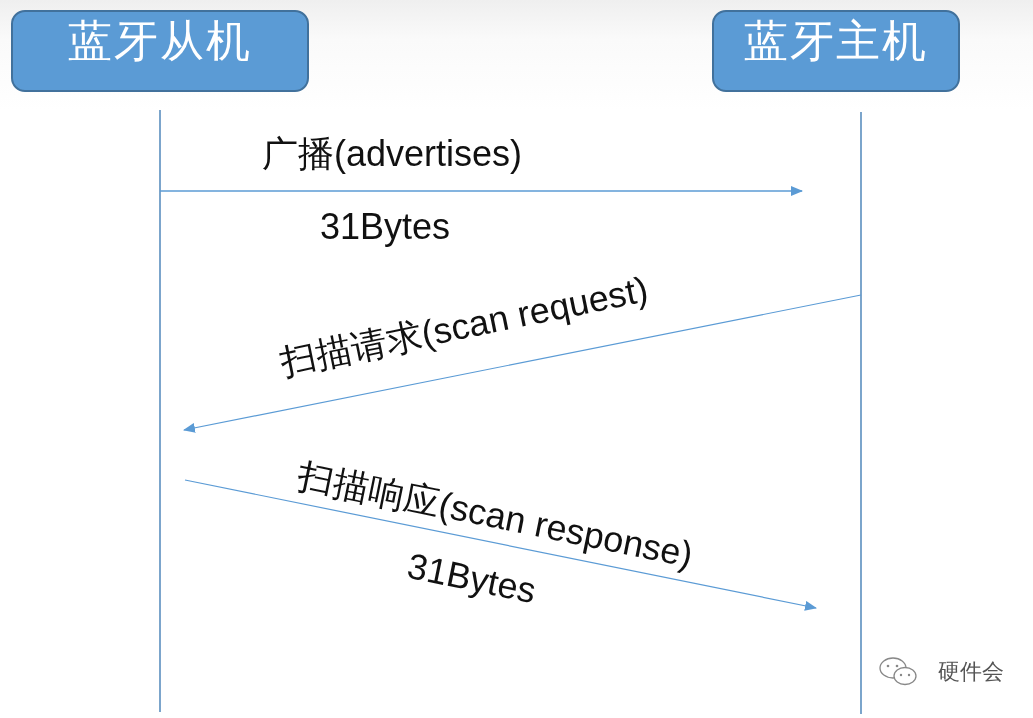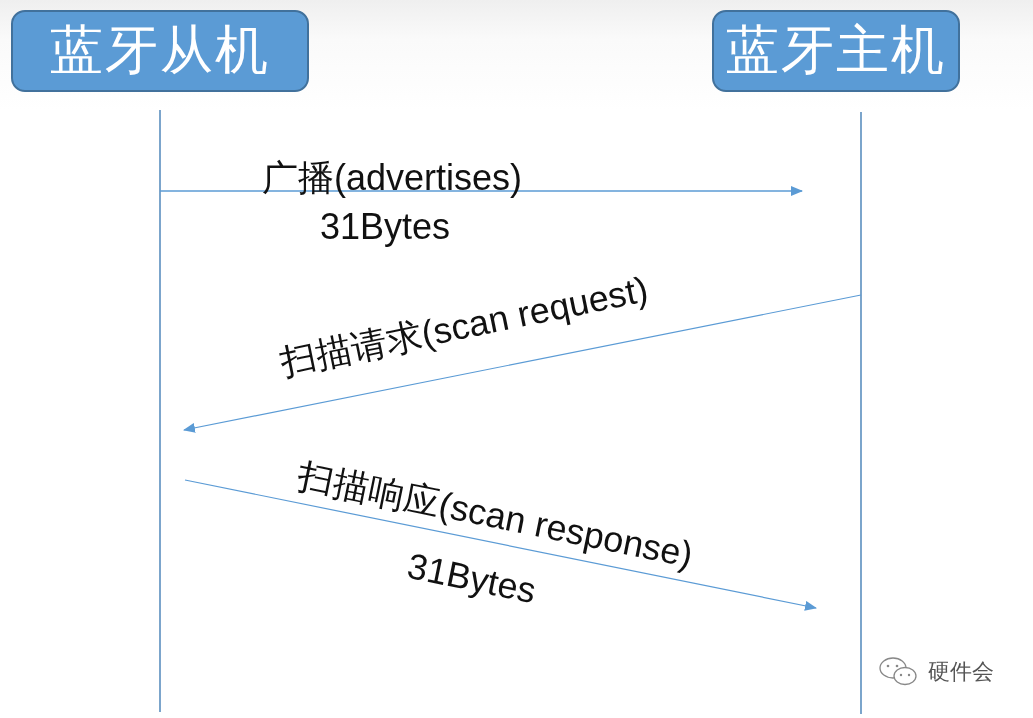--- a/index.html
+++ b/index.html
@@ -5,39 +5,39 @@
     html, body { margin: 0; padding: 0; }
     body {
       width: 1033px; height: 718px; overflow: hidden; position: relative;
       background: linear-gradient(to bottom, #efefef 0px, #fafafa 40px, #ffffff 110px, #ffffff 100%);
       font-family: "DejaVu Sans", sans-serif;
     }
     .box {
       position: absolute; height: 82px; border-radius: 14px;
       background: #5b9bd5; border: 2px solid #41719c;
       box-sizing: border-box; color: #fff;
-      display: flex; align-items: center; justify-content: center;
-      font-family: "DejaVu Serif", serif; font-size: 53px; letter-spacing: 2px;
+      display: flex; align-items: flex-start; justify-content: center;
+      font-family: "DejaVu Serif", serif; font-size: 44px; letter-spacing: 2px;
     }
     #box-slave { left: 11px; top: 10px; width: 298px; }
     #box-master { left: 712px; top: 10px; width: 248px; }
     svg.diagram { position: absolute; left: 0; top: 0; }
     .label {
       position: absolute; white-space: nowrap; color: #111;
       font-family: "Liberation Sans", sans-serif; font-size: 36px;
       transform-origin: left top;
     }
-    #lbl-adv { left: 262px; top: 130px; margin-top: 24px; }
+    #lbl-adv { left: 262px; top: 130px; }
     #lbl-adv-bytes { left: 320px; top: 206px; }
     #lbl-req { left: 276px; top: 340px; transform: rotate(-11.5deg); }
     #lbl-resp { left: 303px; top: 452px; transform: rotate(11.5deg); }
     #lbl-resp-bytes { left: 412px; top: 545px; transform: rotate(11.5deg); }
     .watermark {
       position: absolute; left: 878px; top: 656px;
-      display: flex; align-items: center; gap: 10px;
+      display: flex; align-items: center; gap: 20px;
       color: #555; font-size: 22px; font-family: "DejaVu Sans", sans-serif;
     }
   </style>
 </head>
 <body>
 
 <div class="box" id="box-slave">
   <span>蓝牙从机</span>
 </div>
 <div class="box" id="box-master">

